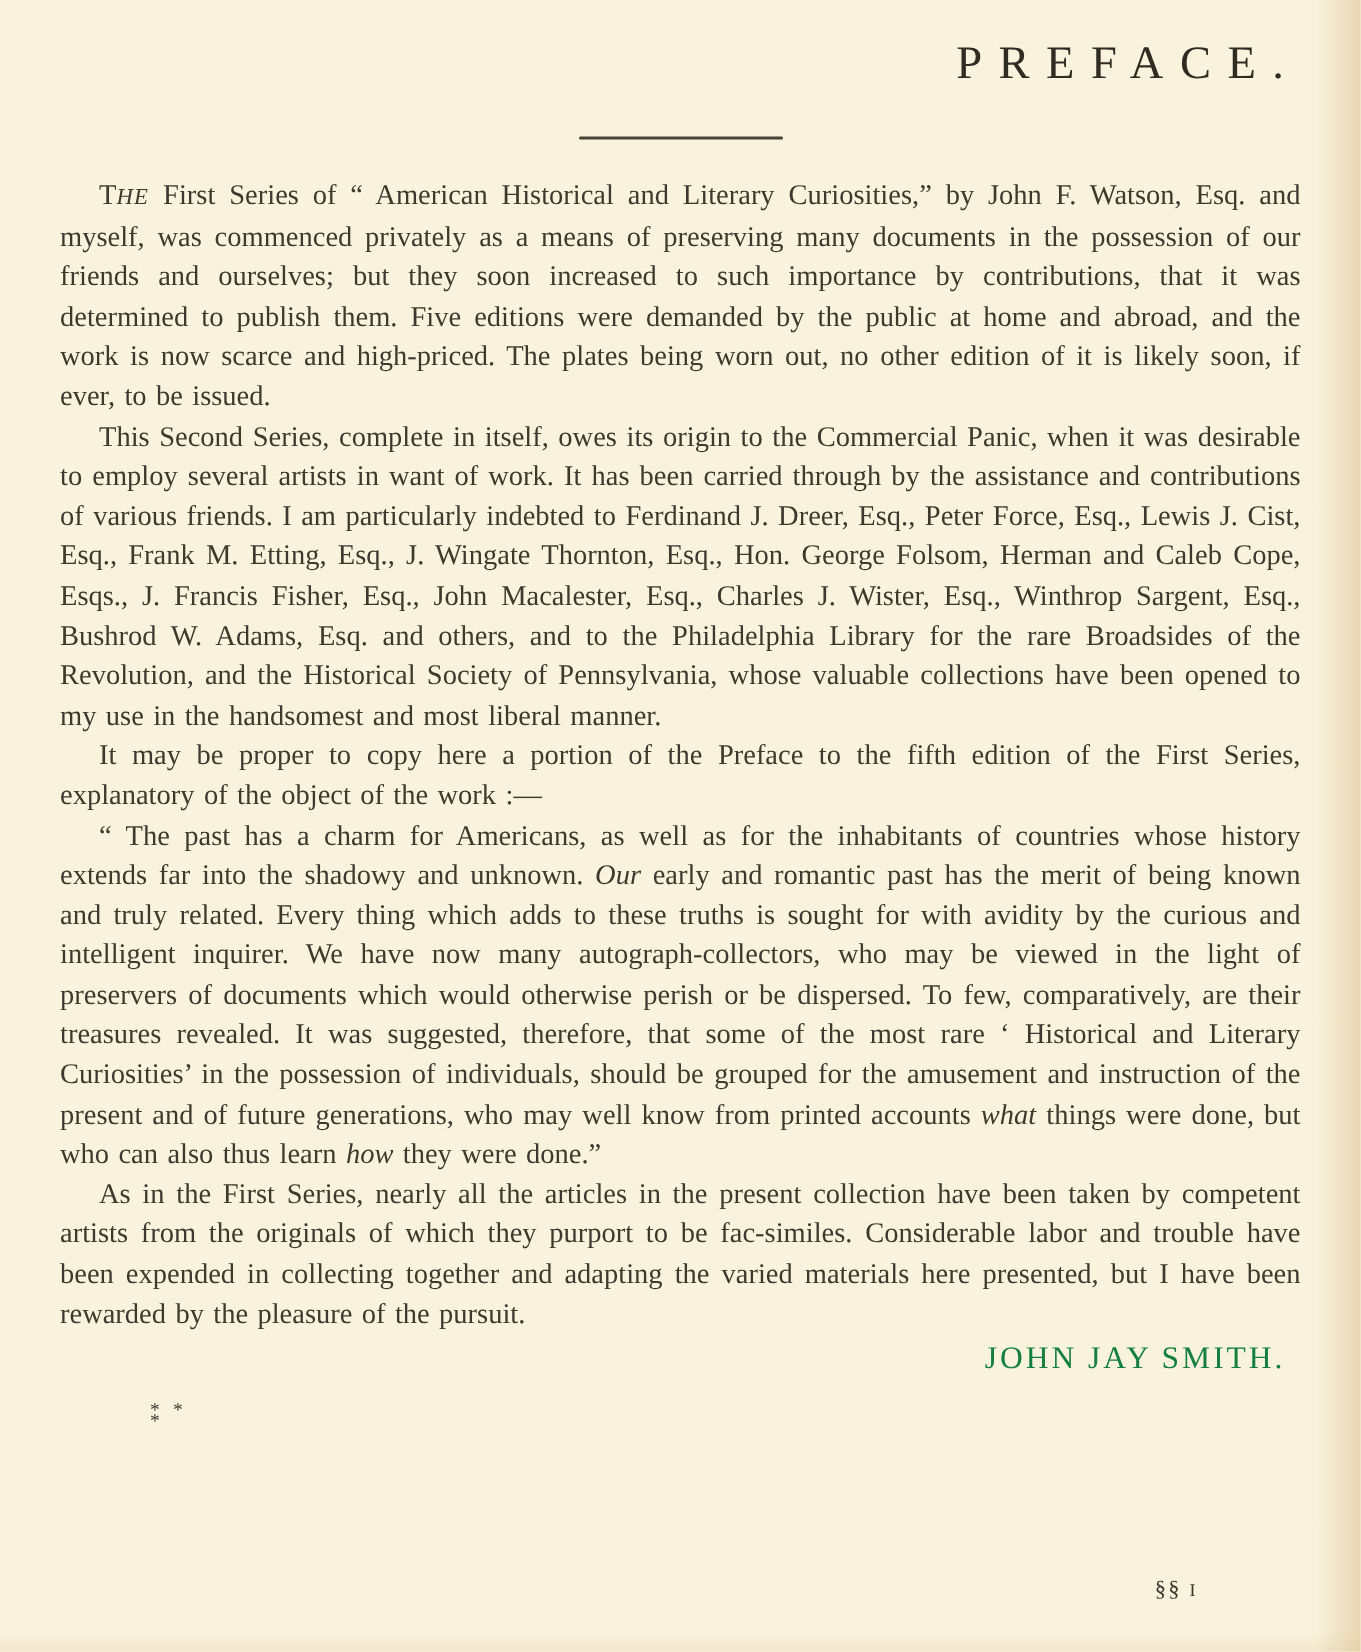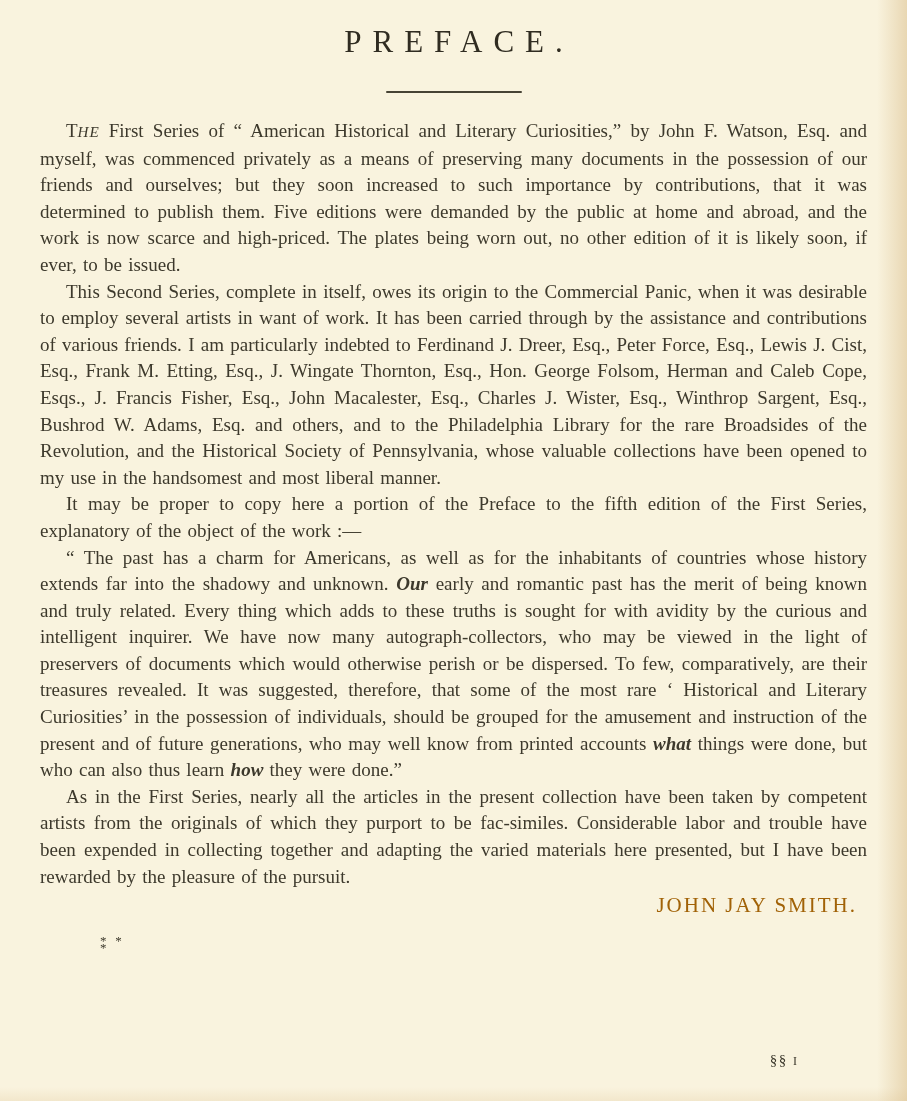--- a/index.html
+++ b/index.html
@@ -23,47 +23,47 @@
     background:linear-gradient(90deg,rgba(221,195,148,0),rgba(219,192,143,0.55));
     pointer-events:none;
   }
   .page::before{
     content:"";position:absolute;left:0;bottom:0;width:100%;height:14px;
     background:linear-gradient(0deg,rgba(221,195,148,0.25),rgba(221,195,148,0));
     pointer-events:none;
   }
   h1.title{
     margin:10px 0 0 0;
-    text-align:center;
+    text-align:right;
     font-weight:normal;
     font-size:31px;
     letter-spacing:11px;
     padding-left:11px; 
     color:#302c21;
   }
   .rule{
     width:136px;height:2px;background:#474334;margin:31px auto 0 auto;
     border-radius:1px;
   }
   .text{
     margin-top:25px;
     font-size:19px;
     line-height:26.6px;
     text-align:justify;
   }
   .text p{margin:0;text-indent:26px;word-spacing:1.5px;}
   .sc{font-size:0.8em;letter-spacing:0.8px;font-style:italic;}
-  .i{font-style:italic;font-weight:bold;}
+  .i{font-style:italic;}
   .signature{
     text-align:right;
     padding-right:10px;
     font-size:21px;
     letter-spacing:2px;
     margin-top:3px;
-    color:#a16207;
+    color:#15803d;
     white-space:nowrap;
   }
   .footnote{
     margin:10px 0 0 0;
     font-size:18.5px;
     line-height:27px;
     text-align:justify;
     text-indent:30px;
     word-spacing:1.5px;
   }

